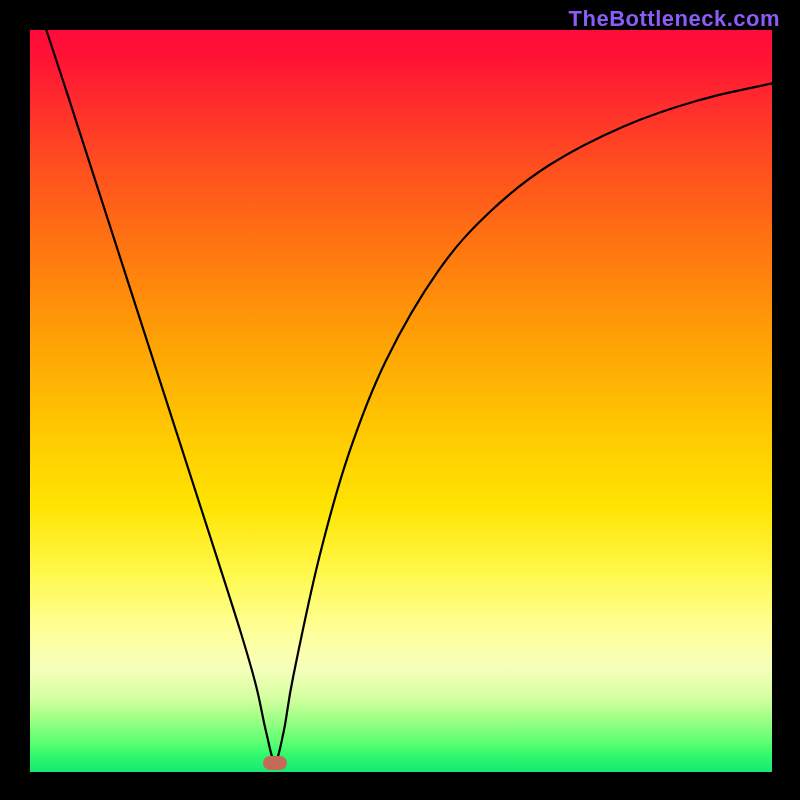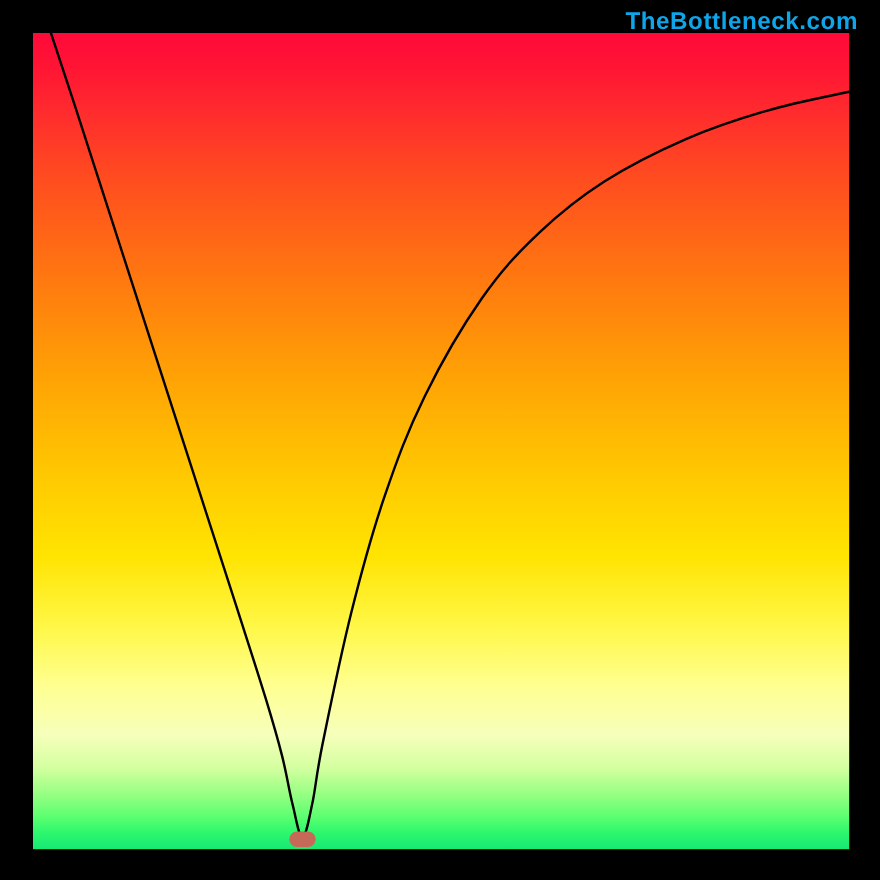--- a/index.html
+++ b/index.html
@@ -8,21 +8,21 @@
     height: 800px;
     background: #000;
     position: relative;
     font-family: Arial, sans-serif;
     overflow: hidden;
   }
   .watermark {
     position: absolute;
     top: 6px;
     right: 20px;
-    color: #0ea5e9;
+    color: #8b5cf6;
     font-size: 22px;
     font-weight: bold;
     z-index: 10;
     letter-spacing: 0.5px;
   }
   .plot-area {
     position: absolute;
     left: 30px;
     top: 30px;
     width: 742px;

